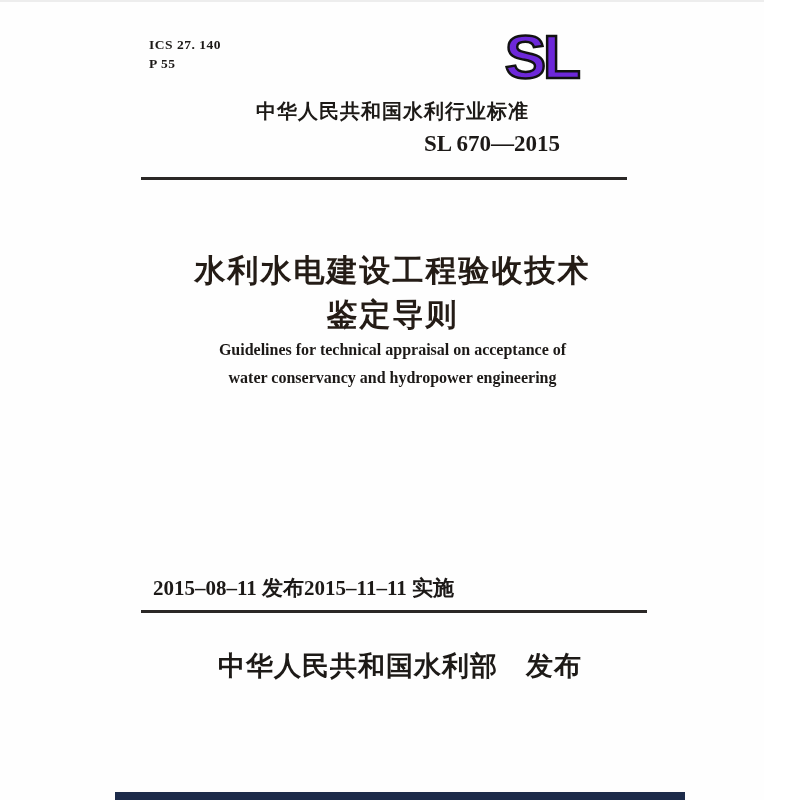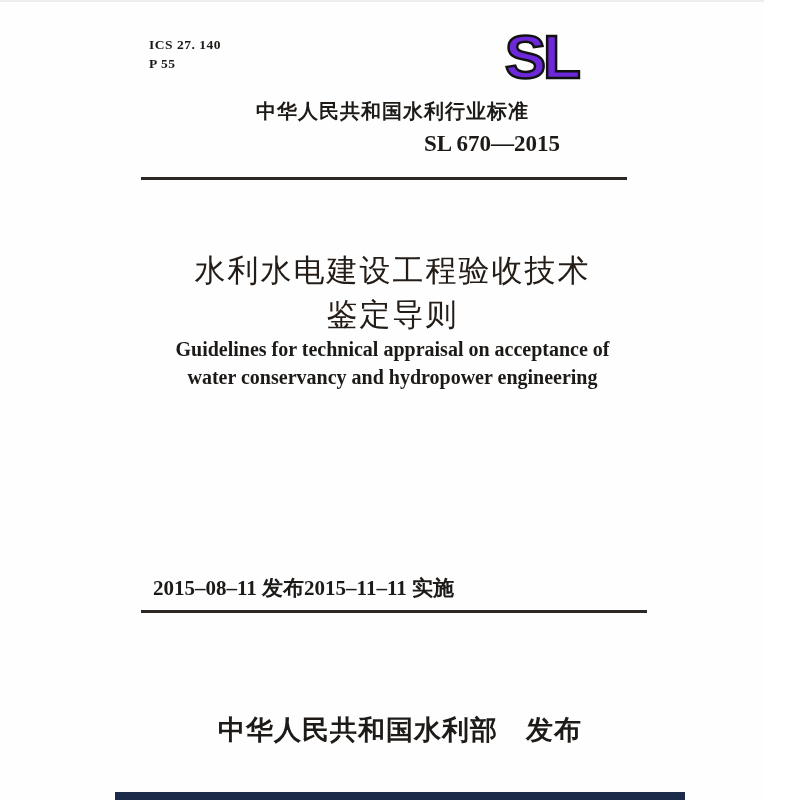--- a/index.html
+++ b/index.html
@@ -73,34 +73,34 @@
   }
   
   .title-cn {
     position: absolute;
     left: 140px;
     width: 505px;
     top: 249px;
     text-align: center;
     font-size: 31px;
     line-height: 44px;
-    font-weight: normal;
+    font-weight: bold;
     letter-spacing: 2px;
     color: #241c16;
   }
   
   .title-en {
     position: absolute;
     left: 100px;
     width: 585px;
     top: 336px;
     text-align: center;
     font-family: "Liberation Serif", serif;
     font-weight: bold;
-    font-size: 20px;
+    font-size: 16px;
     line-height: 27.5px;
     color: #1c1917;
   }
   
   .dates-row {
     position: absolute;
     left: 141px;
     top: 574px;
     width: 506px;
     display: flex;
@@ -117,21 +117,21 @@
     top: 610px;
     width: 506px;
     height: 3px;
     background: #2b2826;
   }
   
   .publisher {
     position: absolute;
     left: 110px;
     width: 580px;
-    top: 712px;
+    top: 648px;
     text-align: center;
     font-size: 27px;
     font-weight: bold;
     letter-spacing: 1px;
     color: #1d1a17;
   }
   
   .bottom-bar {
     position: absolute;
     left: 115px;

